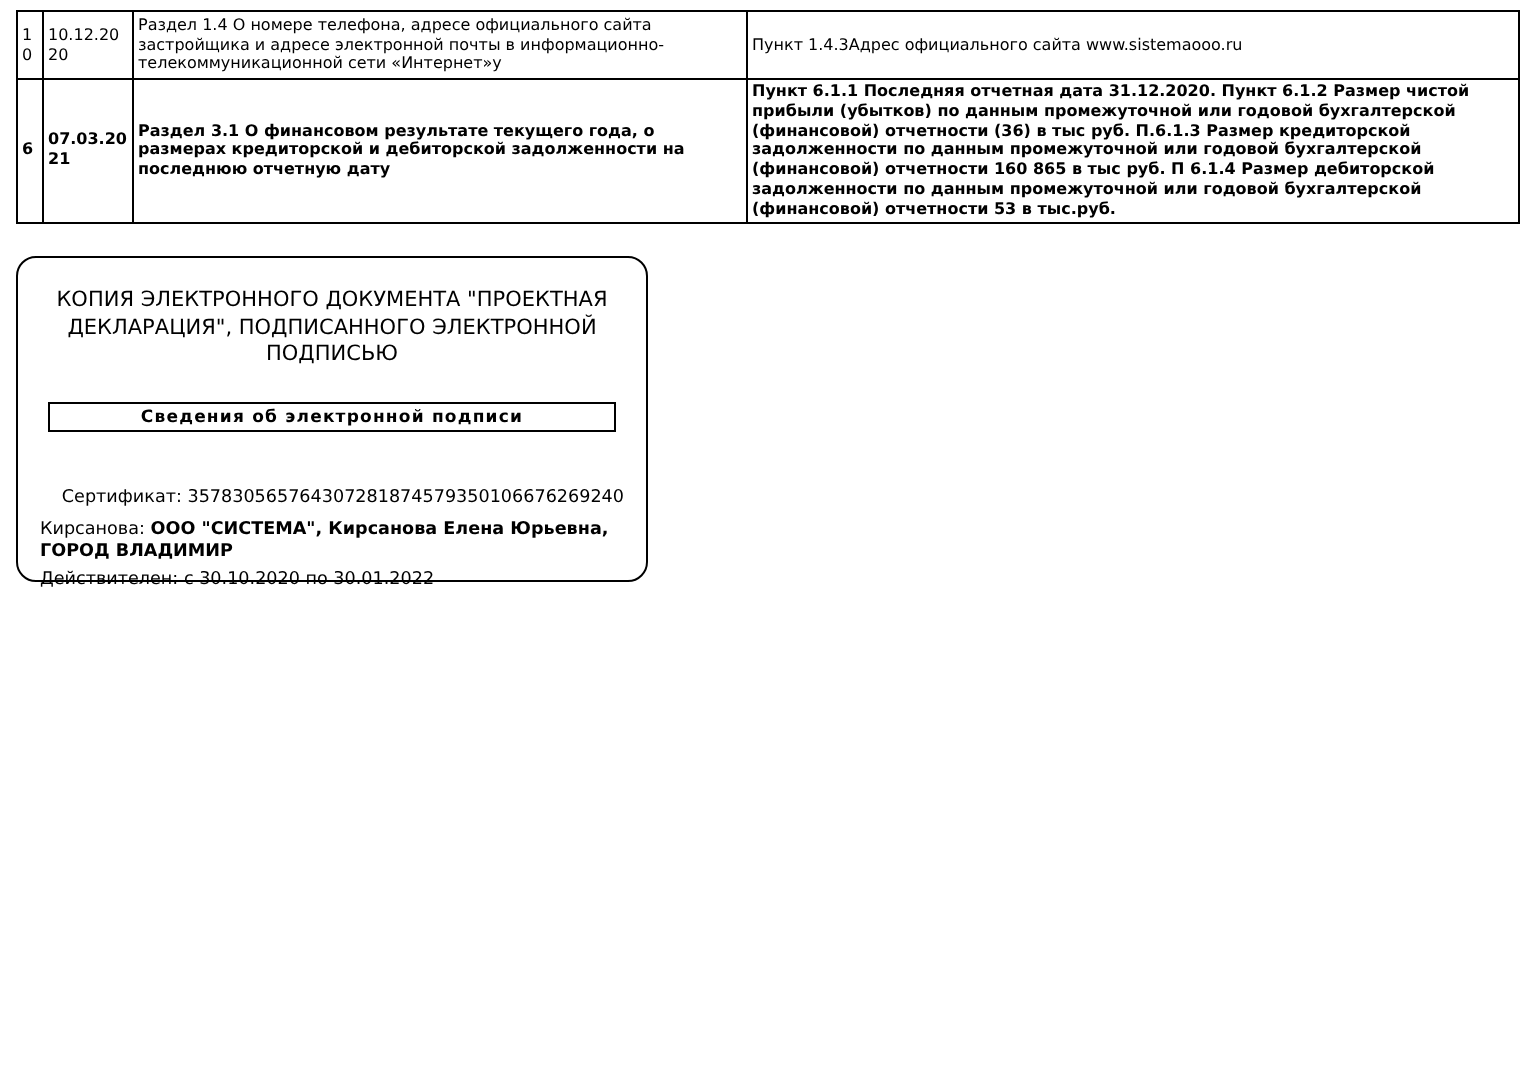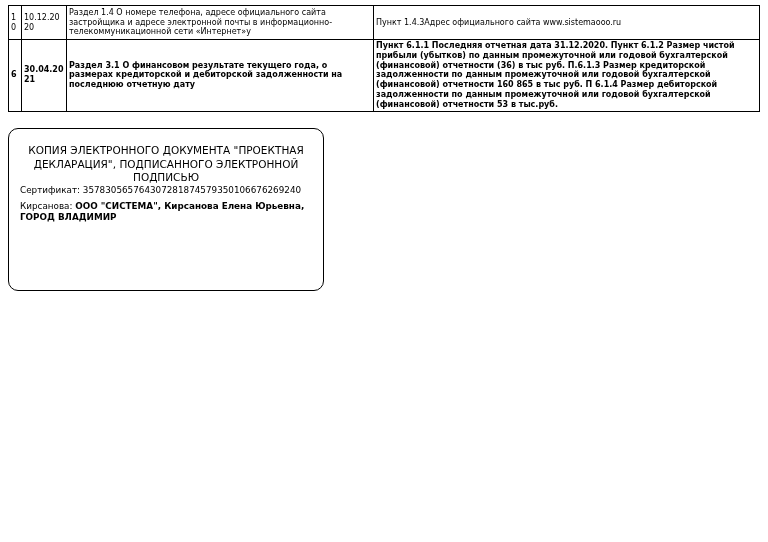--- a/index.html
+++ b/index.html
@@ -65,21 +65,21 @@
     font-size: 8.5px;
     font-weight: bold;
     letter-spacing: 0.6px;
     padding: 2px 0 1px 0;
   }
   .sig-line {
     font-size: 8.8px;
     line-height: 10.6px;
     margin: 0 2px;
   }
-  .line-cert     { margin-top: 0; }
+  .line-cert     { margin-top: 28px; text-align: right; }
   .line-owner    { margin-top: 6px; }
   .line-validity { margin-top: 4px; }
   .bold { font-weight: bold; }
 </style>
 </head>
 <body>
 
 <table class="changes-table">
   <colgroup>
     <col class="col-num">
@@ -89,34 +89,41 @@
   </colgroup>
   <tbody>
     <tr class="row-10">
       <td class="cell-num">10</td>
       <td class="cell-date">10.12.2020</td>
       <td class="cell-sect">Раздел 1.4 О номере телефона, адресе официального сайта застройщика и адресе электронной почты в информационно-телекоммуникационной сети «Интернет»у</td>
       <td class="cell-det">Пункт 1.4.3Адрес официального сайта www.sistemaooo.ru</td>
     </tr>
     <tr class="row-11">
       <td class="cell-num">6</td>
-      <td class="cell-date">30.04.2021</td>
+      <td class="cell-date">07.03.2021</td>
       <td class="cell-sect">Раздел 3.1 О финансовом результате текущего года, о размерах кредиторской и дебиторской задолженности на последнюю отчетную дату</td>
       <td class="cell-det">Пункт 6.1.1 Последняя отчетная дата 31.12.2020. Пункт 6.1.2 Размер чистой прибыли (убытков) по данным промежуточной или годовой бухгалтерской (финансовой) отчетности (36) в тыс руб. П.6.1.3 Размер кредиторской задолженности по данным промежуточной или годовой бухгалтерской (финансовой) отчетности 160 865 в тыс руб. П 6.1.4 Размер дебиторской задолженности по данным промежуточной или годовой бухгалтерской (финансовой) отчетности 53 в тыс.руб.</td>
     </tr>
   </tbody>
 </table>
 
 <div class="signature-block">
   <div class="signature-title">КОПИЯ ЭЛЕКТРОННОГО ДОКУМЕНТА "ПРОЕКТНАЯ ДЕКЛАРАЦИЯ", ПОДПИСАННОГО ЭЛЕКТРОННОЙ ПОДПИСЬЮ</div>
 
+  <div class="signature-header-box">
+    <span>Сведения об электронной подписи</span>
+  </div>
 
   <div class="sig-line line-cert">
     <span>Сертификат:</span>
     <span>357830565764307281874579350106676269240</span>
   </div>
 
   <div class="sig-line line-owner">
     <span>Кирсанова:</span>
     <span class="bold">ООО "СИСТЕМА", Кирсанова Елена Юрьевна, ГОРОД ВЛАДИМИР</span>
   </div>
 
+  <div class="sig-line line-validity">
+    <span>Действителен:</span>
+    <span>с 30.10.2020 по 30.01.2022</span>
+  </div>
 </div>
 
 </body></html>

